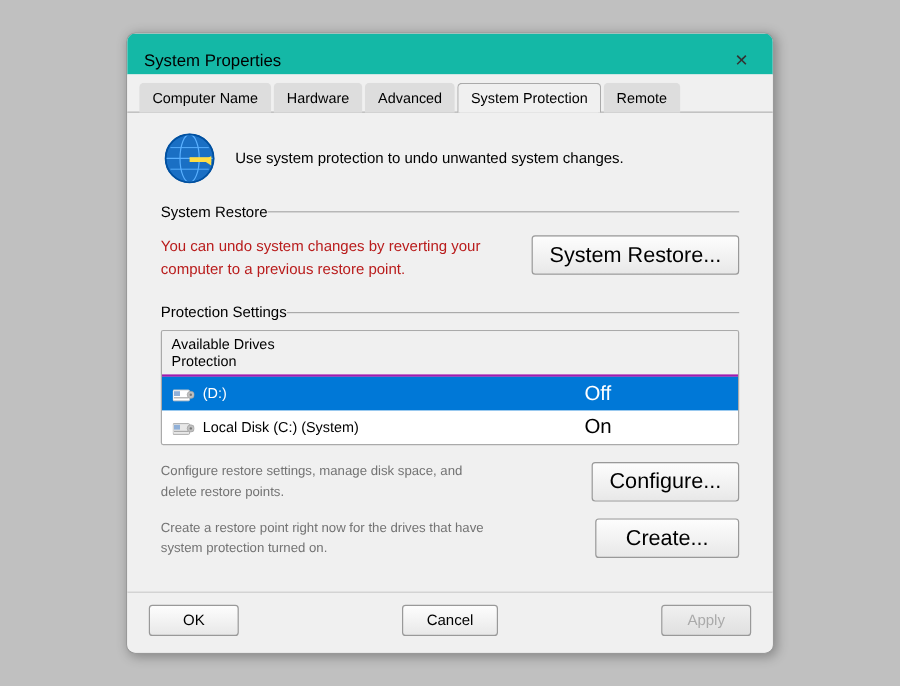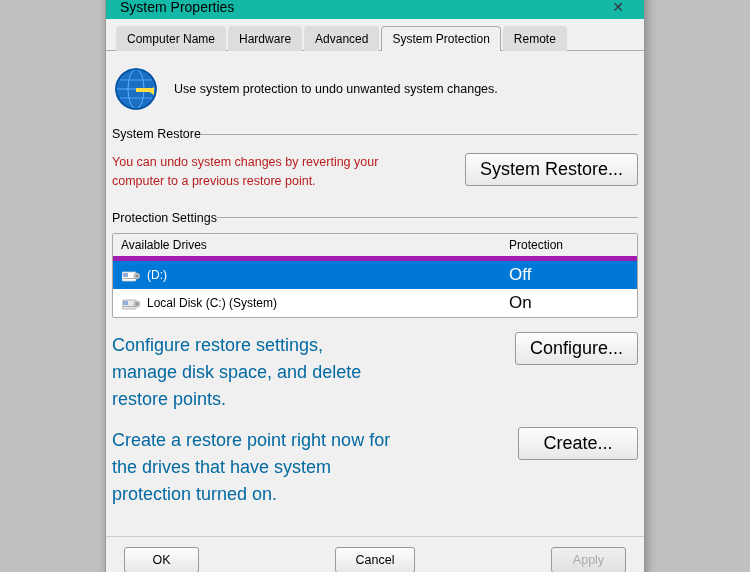--- a/index.html
+++ b/index.html
@@ -67,21 +67,21 @@
       position: relative;
       bottom: -1px;
     }
     .tab.active {
       background: #f0f0f0;
       border-color: #aaa;
       border-bottom-color: #f0f0f0;
       z-index: 1;
     }
     .content {
-      padding: 14px 6px;
+      padding: 14px 28px;
       background: #f0f0f0;
     }
     .header-section {
       display: flex;
       align-items: center;
       gap: 14px;
       margin-bottom: 14px;
     }
     .header-icon {
       width: 48px;
@@ -146,22 +146,23 @@
     .drives-table {
       border: 1px solid #aaa;
       border-radius: 2px;
       overflow: hidden;
       margin-top: 6px;
       background: #fff;
     }
     .drives-header {
       display: flex;
       background: #f0f0f0;
-      border-bottom: 5px solid #a21caf;
+      border-bottom: 2px solid #a21caf;
       padding: 4px 8px;
+      flex-direction: column;
     }
     .drives-header-cell {
       font-size: 12px;
       color: #000;
       font-weight: 400;
     }
     .drives-header-cell:first-child { flex: 1; }
     .drives-header-cell:last-child { width: 120px; }
     .drive-row {
       display: flex;
@@ -191,22 +192,22 @@
       font-size: 17px;
     }
     .action-section {
       display: flex;
       align-items: flex-start;
       justify-content: space-between;
       gap: 10px;
       margin-bottom: 14px;
     }
     .action-desc {
-      font-size: 18px;
-      color: #0369a1;
+      font-size: 11px;
+      color: #737373;
       max-width: 280px;
       line-height: 1.5;
     }
     .dialog-footer {
       display: flex;
       justify-content: space-between;
       gap: 8px;
       padding: 10px 18px 14px 18px;
       border-top: 1px solid #ccc;
       background: #f0f0f0;

